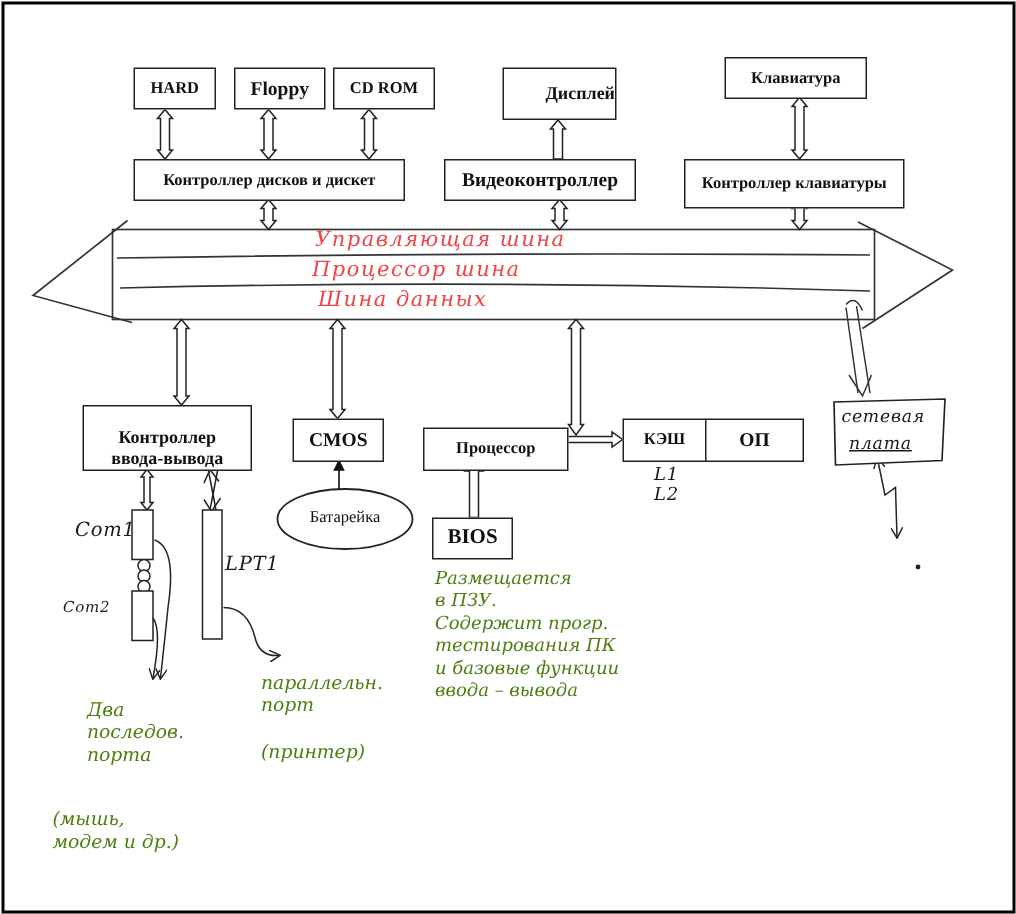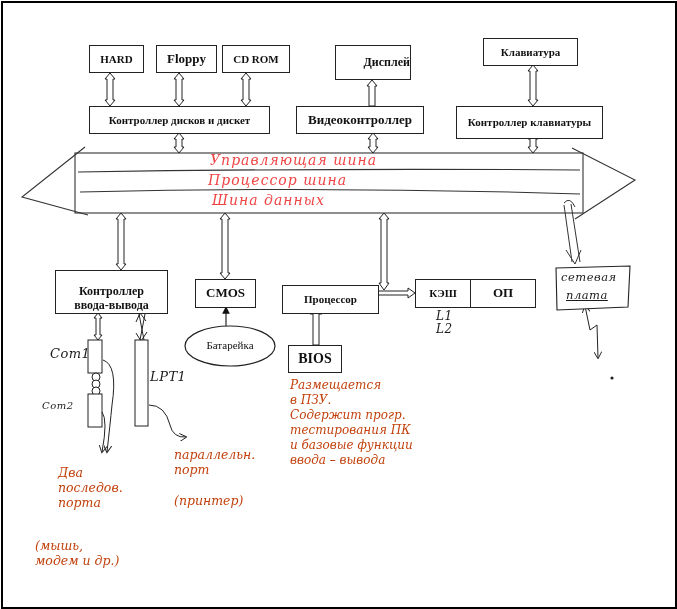--- a/index.html
+++ b/index.html
@@ -7,21 +7,21 @@
   .frame { position: absolute; left: 1px; top: 1px; width: 672px; height: 604px; border: 2px solid #000; box-sizing: content-box; }
   svg { position: absolute; left: 0; top: 0; }
   .box { position: absolute; border: 1.3px solid #222; background: #fff; display: flex; align-items: center; justify-content: center; text-align: center; box-sizing: border-box; font-family: "Liberation Serif", serif; font-weight: bold; color: #111; line-height: 1.15; }
   .f11 { font-size: 11px; }
   .f12 { font-size: 12px; justify-content: flex-end; }
   .f13 { font-size: 13px; }
   .f14 { font-size: 14px; }
   .ellipse-label { position: absolute; font-family: "Liberation Serif", serif; font-size: 11px; color: #111; text-align: center; }
   .hand { position: absolute; font-family: "DejaVu Serif", serif; font-style: italic; color: #1a1a1a; white-space: nowrap; letter-spacing: 0.5px; }
   .bus-label { position: absolute; font-family: "DejaVu Serif", serif; font-style: italic; font-size: 14px; color: #ef4444; white-space: nowrap; letter-spacing: 1px; }
-  .note { position: absolute; font-family: "DejaVu Serif", serif; font-style: italic; font-size: 12.5px; line-height: 15px; color: #c2410c; white-space: pre; }
+  .note { position: absolute; font-family: "DejaVu Serif", serif; font-style: italic; font-size: 12.5px; line-height: 15px; color: #4d7c0f; white-space: pre; }
 </style>
 </head>
 <body>
 
 <div class="frame"></div>
 
 <svg width="677" height="609" viewBox="0 0 677 609">
   <defs>
     <marker id="tri" viewBox="0 0 10 10" refX="5" refY="5" markerWidth="7" markerHeight="7" orient="auto-start-reverse">
       <path d="M0,0 L10,5 L0,10 z" fill="#111"></path>

